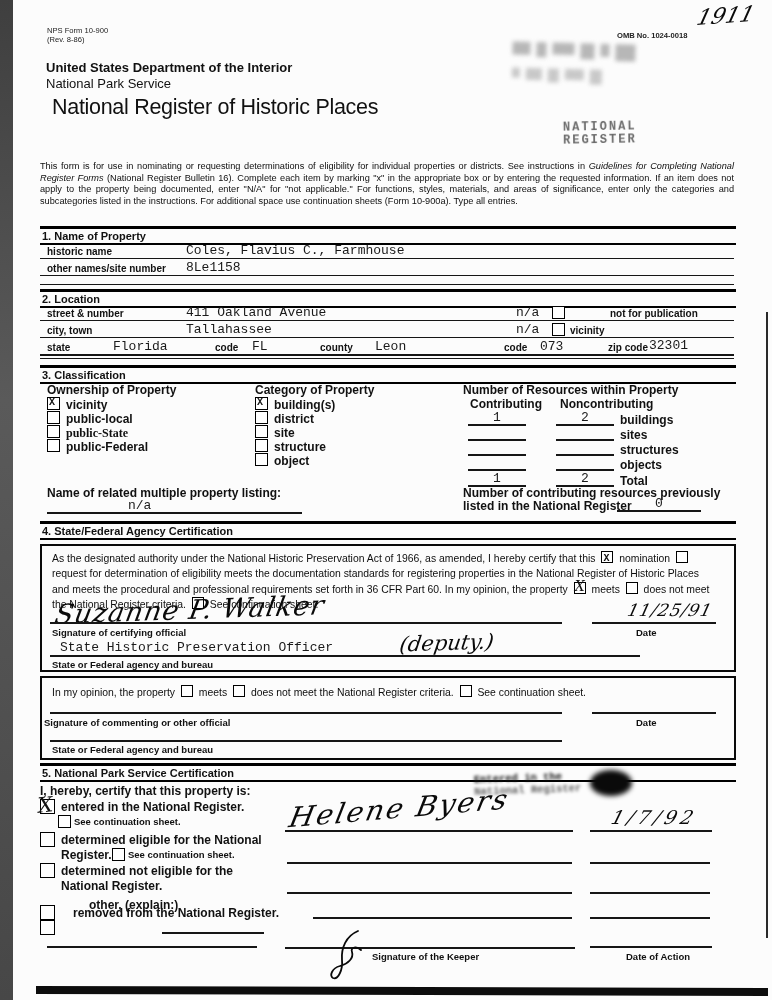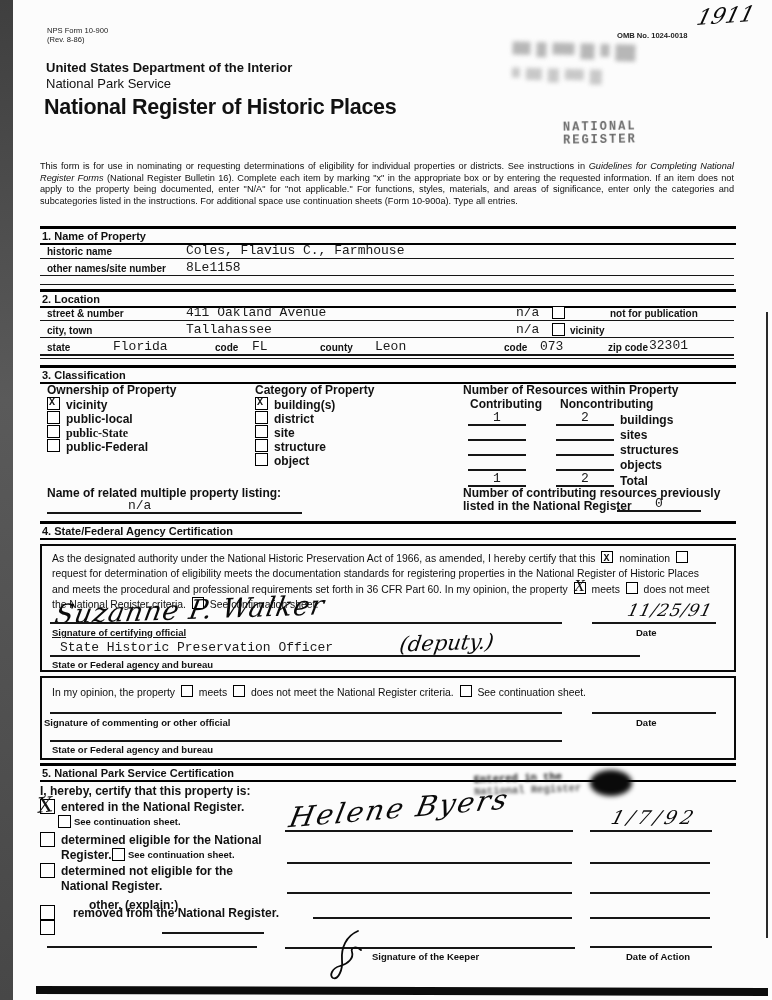--- a/index.html
+++ b/index.html
@@ -66,21 +66,21 @@
       <span style="width:8px;height:10px;"></span>
         <span style="width:16px;height:12px;"></span>
       <span style="width:11px;height:14px;"></span>
         <span style="width:19px;height:11px;"></span>
       <span style="width:12px;height:15px;"></span>
     </div>
   </div>
 
   <div class="abs" style="left:46px;top:60px;font-size:13px;font-weight:bold;">United States Department of the Interior</div>
   <div class="abs" style="left:46px;top:76px;font-size:13px;">National Park Service</div>
-  <div class="abs" style="left:44px;top:95px;font-size:21.5px;font-weight:bold;letter-spacing:-0.3px;">National Register of Historic Places</div>
+  <div class="abs" style="left:52px;top:95px;font-size:21.5px;font-weight:normal;letter-spacing:-0.3px;">National Register of Historic Places</div>
 
   <div class="abs stampgray" style="left:563px;top:121px;">
     <div>NATIONAL</div>
     <div>REGISTER</div>
   </div>
 
   <div class="abs para" style="left:40px;top:161px;width:694px;"><span>This form is for use in nominating or requesting determinations of eligibility for individual properties or districts. See instructions in </span><span class="it">Guidelines for Completing National Register Forms</span><span> (National Register Bulletin 16). Complete each item by marking "x" in the appropriate box or by entering the requested information. If an item does not apply to the property being documented, enter "N/A" for "not applicable." For functions, styles, materials, and areas of significance, enter only the categories and subcategories listed in the instructions. For additional space use continuation sheets (Form 10-900a). Type all entries.</span></div>
 
   <div class="hdrbar" style="top:226px;">
     <span>1.  Name of Property</span>
@@ -194,21 +194,21 @@
     <span>4.  State/Federal Agency Certification</span>
   </div>
 
   <div class="box" style="left:40px;top:544px;width:692px;height:124px;"></div>
   <div class="abs certpara" style="left:52px;top:551px;width:664px;"><span>As the designated authority under the National Historic Preservation Act of 1966, as amended, I hereby certify that this </span><span class="cbx"><span class="typedx">X</span></span><span> nomination </span><span class="cbx"></span><span> request for determination of eligibility meets the documentation standards for registering properties in the National Register of Historic Places and meets the procedural and professional requirements set forth in 36 CFR Part 60. In my opinion, the property </span><span class="cbx"><span class="handx">X</span></span><span> meets </span><span class="cbx"></span><span> does not meet the National Register criteria. </span><span class="cbx"></span><span> See continuation sheet.</span></div>
 
   <div class="abs script" style="left:56px;top:594px;font-size:27px;transform:skewX(-12deg) rotate(-2deg);letter-spacing:1px;">Suzanne P. Walker</div>
   <div class="ln" style="left:50px;top:622px;width:512px;height:1.6px;"></div>
   <div class="abs script" style="left:628px;top:600px;font-size:17px;transform:skewX(-14deg);letter-spacing:1px;">11/25/91</div>
   <div class="ln" style="left:592px;top:622px;width:124px;height:1.6px;"></div>
-  <div class="abs lab95" style="left:52px;top:627px;text-decoration:underline;">Signature of certifying official</div>
+  <div class="abs lab95" style="left:52px;top:627px;">Signature of certifying official</div>
   <div class="abs lab95" style="left:636px;top:627px;">Date</div>
 
   <div class="abs val" style="left:60px;top:640px;">State Historic Preservation Officer</div>
   <div class="abs script" style="left:400px;top:631px;font-size:21px;transform:skewX(-10deg) rotate(-2deg);">(deputy.)</div>
   <div class="ln" style="left:50px;top:655px;width:590px;height:1.6px;"></div>
   <div class="abs lab95" style="left:52px;top:659px;">State or Federal agency and bureau</div>
 
   <div class="box" style="left:40px;top:676px;width:692px;height:80px;"></div>
   <div class="abs certpara" style="left:52px;top:685px;width:664px;"><span>In my opinion, the property </span><span class="cbx"></span><span> meets </span><span class="cbx"></span><span> does not meet the National Register criteria. </span><span class="cbx"></span><span> See continuation sheet.</span></div>
   <div class="ln" style="left:50px;top:712px;width:512px;height:1.6px;"></div>

